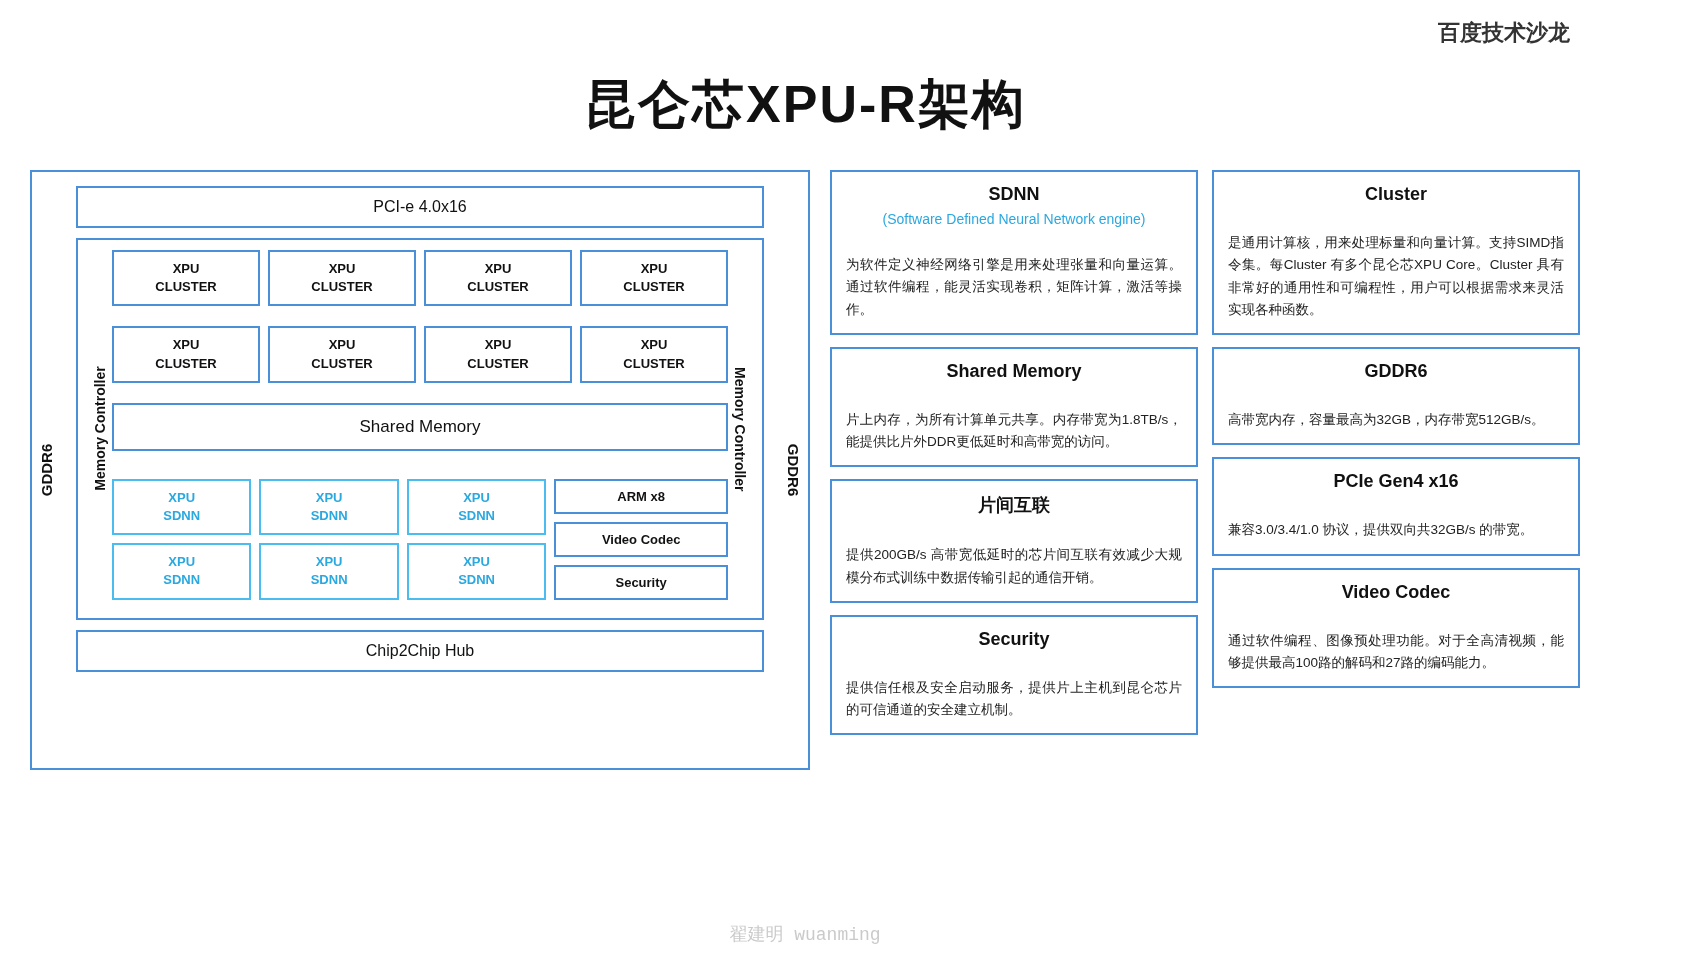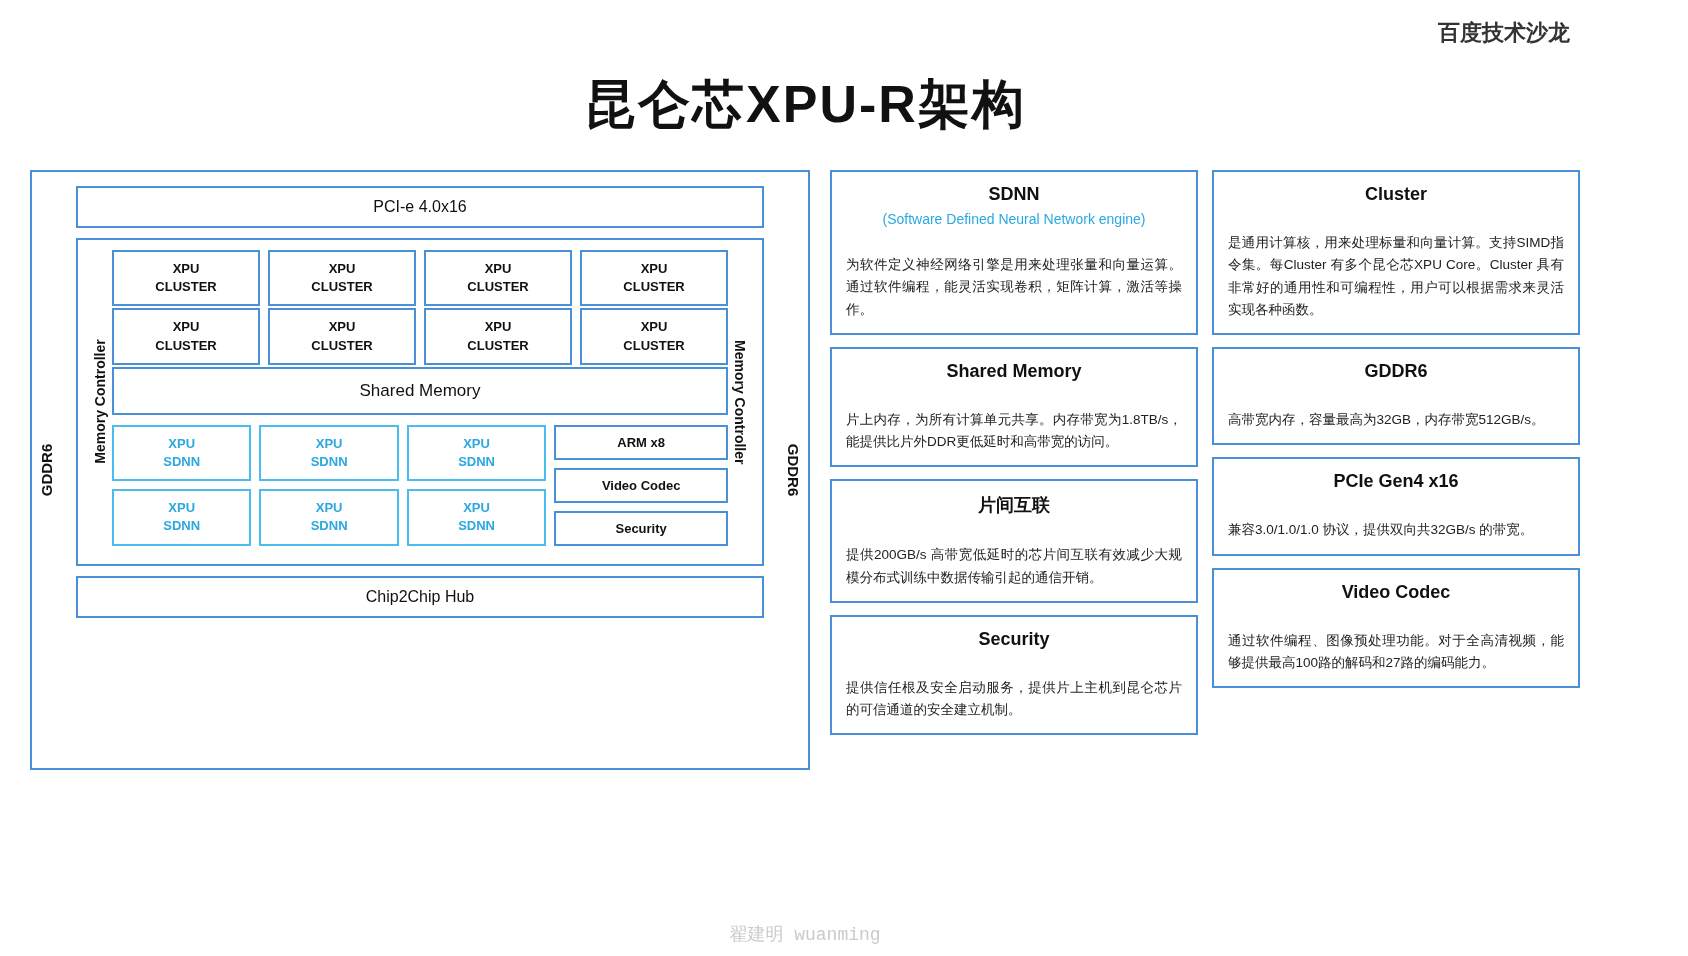--- a/index.html
+++ b/index.html
@@ -110,21 +110,21 @@
       align-items: center;
       justify-content: center;
       padding: 0 4px;
       white-space: nowrap;
     }
 
     .clusters-inner {
       flex: 1;
       display: flex;
       flex-direction: column;
-      gap: 2px;
+      gap: 20px;
     }
 
     .cluster-row {
       display: flex;
       flex-direction: row;
       gap: 8px;
       justify-content: space-between;
     }
 
     .xpu-cluster-box {
@@ -364,21 +364,21 @@
           <div class="info-panel-text">是通用计算核，用来处理标量和向量计算。支持SIMD指令集。每Cluster 有多个昆仑芯XPU Core。Cluster 具有非常好的通用性和可编程性，用户可以根据需求来灵活实现各种函数。</div>
         </div>
 
         <div class="info-panel">
           <div class="info-panel-title">GDDR6</div>
           <div class="info-panel-text">高带宽内存，容量最高为32GB，内存带宽512GB/s。</div>
         </div>
 
         <div class="info-panel">
           <div class="info-panel-title">PCIe Gen4 x16</div>
-          <div class="info-panel-text">兼容3.0/1.0/1.0 协议，提供双向共32GB/s 的带宽。</div>
+          <div class="info-panel-text">兼容3.0/3.4/1.0 协议，提供双向共32GB/s 的带宽。</div>
         </div>
 
         <div class="info-panel">
           <div class="info-panel-title">Video Codec</div>
           <div class="info-panel-text">通过软件编程、图像预处理功能。对于全高清视频，能够提供最高100路的解码和27路的编码能力。</div>
         </div>
 
       </div>
 
     </div>

